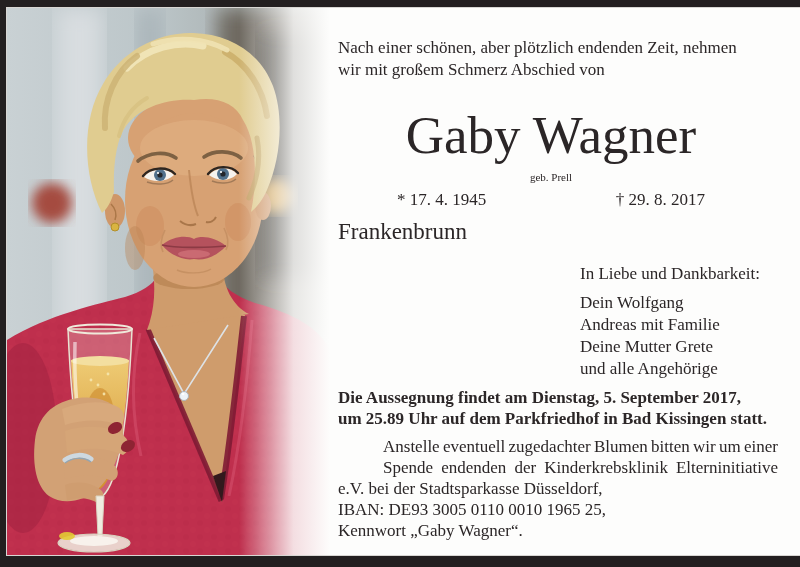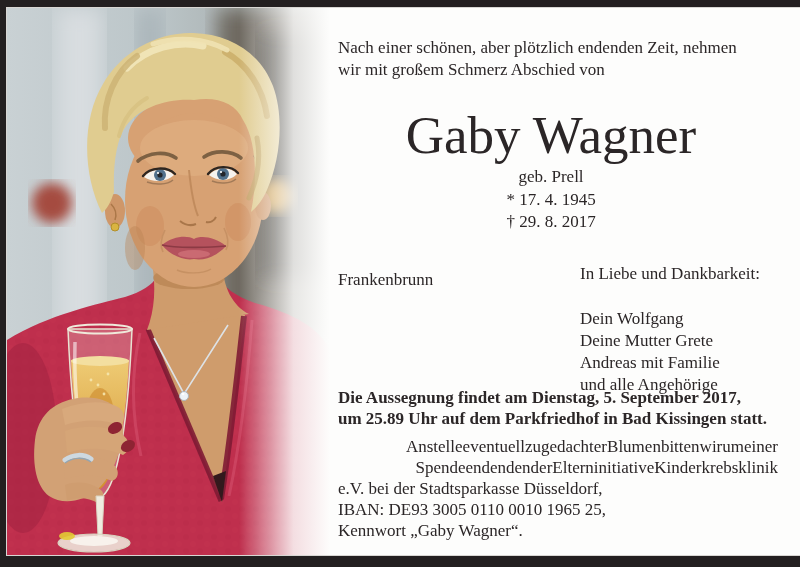--- a/index.html
+++ b/index.html
@@ -15,34 +15,34 @@
   .photo { position:absolute; left:0; top:0; width:323px; height:547px; overflow:hidden; }
   .photo svg { display:block; }
 
   .col { position:absolute; left:330px; top:0; width:440px; color:#2b2627; }
   .line { font-size:17px; line-height:22px; white-space:nowrap; }
 
   .intro { position:absolute; left:1px; top:29px; }
 
   .nameblock { position:absolute; left:54px; top:68px; width:320px; text-align:center;margin-top:32px; }
   .name  { font-size:53px; line-height:54px; white-space:nowrap; }
-  .maiden{ font-size:17px; line-height:22px; margin-top:4px; }
-  .dates { display:flex; justify-content:space-between; font-size:17px; line-height:22px; padding:0 6px; margin-top:1px;flex-direction:column; }
-
-  .place { position:absolute; left:1px; top:213px; font-size:17px; line-height:22px;margin-top:48px; }
+  .maiden{ font-size:11px; line-height:22px; margin-top:4px; }
+  .dates { display:flex; justify-content:space-between; font-size:17px; line-height:22px; padding:0 6px; margin-top:1px; }
+
+  .place { position:absolute; left:1px; top:213px; font-size:23px; line-height:22px; }
 
   .mourners { position:absolute; left:243px; top:255px; font-size:17px; line-height:22px; }
-  .m-head { margin-bottom:23px; }
+  .m-head { margin-bottom:7px; }
 
   .service  { position:absolute; left:1px; top:379px; }
   .service .line { line-height:21px;font-weight:bold; }
 
   .donation { position:absolute; left:1px; top:428px; width:440px; }
   .donation .line { line-height:21px; }
-  .just { display:flex; justify-content:flex-end; white-space:normal;margin-left:45px; }
+  .just { display:flex; justify-content:space-between; white-space:normal;margin-left:45px; }
 </style>
 </head>
 <body>
 
 <div class="page">
   <div class="inner">
 
     <div class="photo">
       <svg width="323" height="547" viewBox="0 0 323 547" xmlns="http://www.w3.org/2000/svg">
         <defs>
@@ -212,22 +212,22 @@
           <span>* 17. 4. 1945</span>
           <span>† 29. 8. 2017</span>
         </div>
       </div>
 
       <div class="place">Frankenbrunn</div>
 
       <div class="mourners">
         <div class="m-head">In Liebe und Dankbarkeit:</div>
         <div>Dein Wolfgang</div>
+        <div>Andreas mit Familie</div>
         <div>Deine Mutter Grete</div>
-        <div>Andreas mit Familie</div>
         <div>und alle Angehörige</div>
       </div>
 
       <div class="service">
         <div class="line">Die Aussegnung findet am Dienstag, 5. September 2017,</div>
         <div class="line">um 25.89 Uhr auf dem Parkfriedhof in Bad Kissingen statt.</div>
       </div>
 
       <div class="donation">
         <div class="line just">
@@ -237,22 +237,22 @@
             <span>Blumen</span>
             <span>bitten</span>
             <span>wir</span>
             <span>um</span>
             <span>einer</span>
           </div>
         <div class="line just">
             <span>Spende</span>
             <span>endenden</span>
             <span>der</span>
+            <span>Kinderkrebsklinik</span>
             <span>Elterninitiative</span>
-            <span>Kinderkrebsklinik</span>
           </div>
         <div class="line">e.V. bei der Stadtsparkasse Düsseldorf,</div>
         <div class="line">IBAN: DE93 3005 0110 0010 1965 25,</div>
         <div class="line">Kennwort „Gaby Wagner“.</div>
       </div>
 
     </div>
   </div>
 </div>
 

